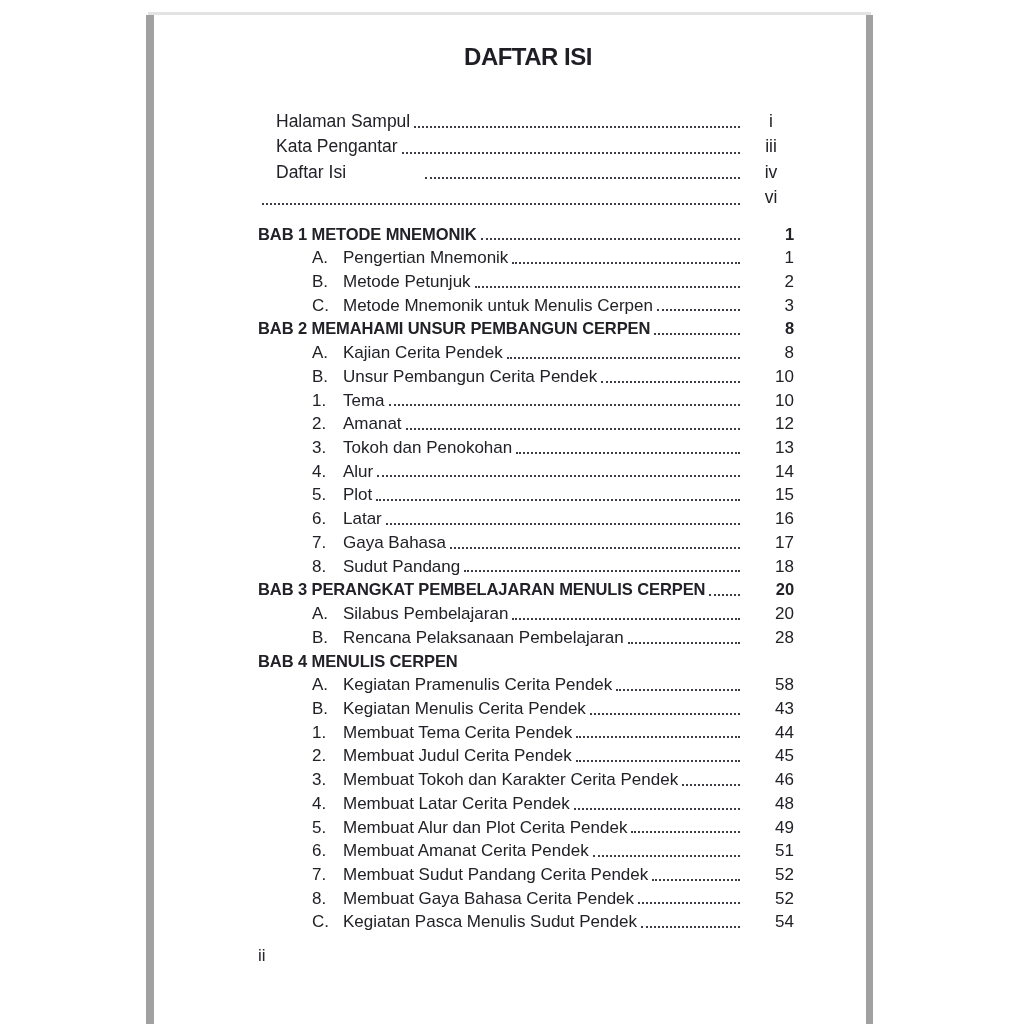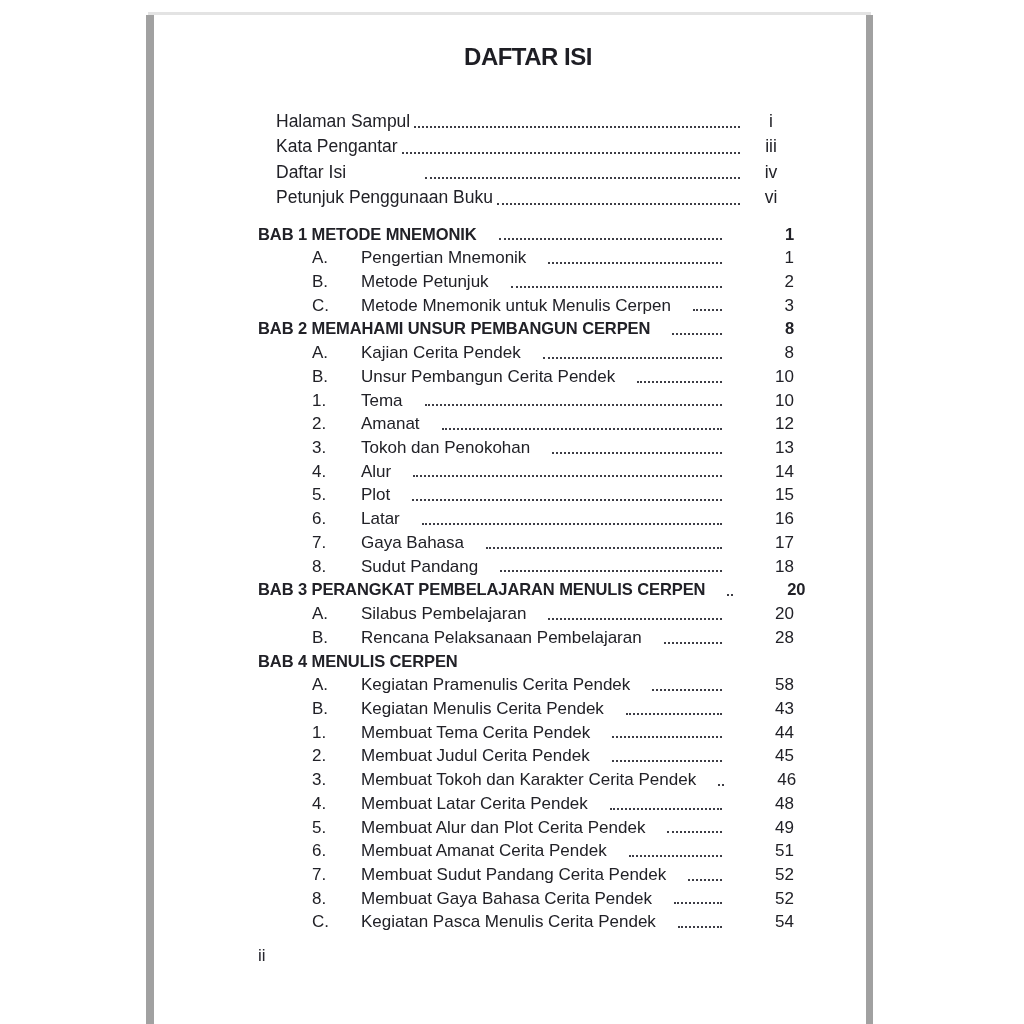--- a/index.html
+++ b/index.html
@@ -81,21 +81,20 @@
     flex: 0 0 54px;
     text-align: center;
     white-space: nowrap;
   }
   .entries { margin-top: 12px; }
   .entry {
     display: flex;
     height: 23.72px;
     line-height: 23.72px;
     font-size: 17px;
-    gap: 18px;
   }
   .entry.chapter { font-weight: bold; font-size: 16.5px; letter-spacing: -0.1px; }
   .entry .marker { flex: 0 0 31px; margin-left: 54px; }
   .entry .label { white-space: nowrap; }
   .entries .pagecol { flex: 0 0 50px; text-align: right; padding-right: 4px; }
   .footer-num {
     position: absolute;
     left: 112px;
     width: 540px;
     top: 938px;
@@ -125,21 +124,20 @@
           <span class="fm-label">Kata Pengantar</span>
           <span class="leader"></span>
           <span class="pagecol">iii</span>
         </div>
         <div class="fm-row">
           <span class="fm-label">Daftar Isi</span>
           <span class="leader"></span>
           <span class="pagecol">iv</span>
         </div>
         <div class="fm-row">
-          <span class="fm-label">Petunjuk Penggunaan Buku</span>
           <span class="leader"></span>
           <span class="pagecol">vi</span>
         </div>
       </div>
     <div class="entries">
         <div class="entry chapter">
           <span class="label">BAB 1 METODE MNEMONIK</span>
           <span class="leader"></span>
           <span class="pagecol">1</span>
         </div>
@@ -301,21 +299,21 @@
           <span class="pagecol">52</span>
         </div>
         <div class="entry item">
           <span class="marker">8.</span>
           <span class="label">Membuat Gaya Bahasa Cerita Pendek</span>
           <span class="leader"></span>
           <span class="pagecol">52</span>
         </div>
         <div class="entry item">
           <span class="marker">C.</span>
-          <span class="label">Kegiatan Pasca Menulis Cerita Pendek</span>
+          <span class="label">Kegiatan Pasca Menulis Sudut Pendek</span>
           <span class="leader"></span>
           <span class="pagecol">54</span>
         </div>
       </div>
   </div>
 
   <div class="footer-num">ii</div>
 </div>
 
 </body></html>

